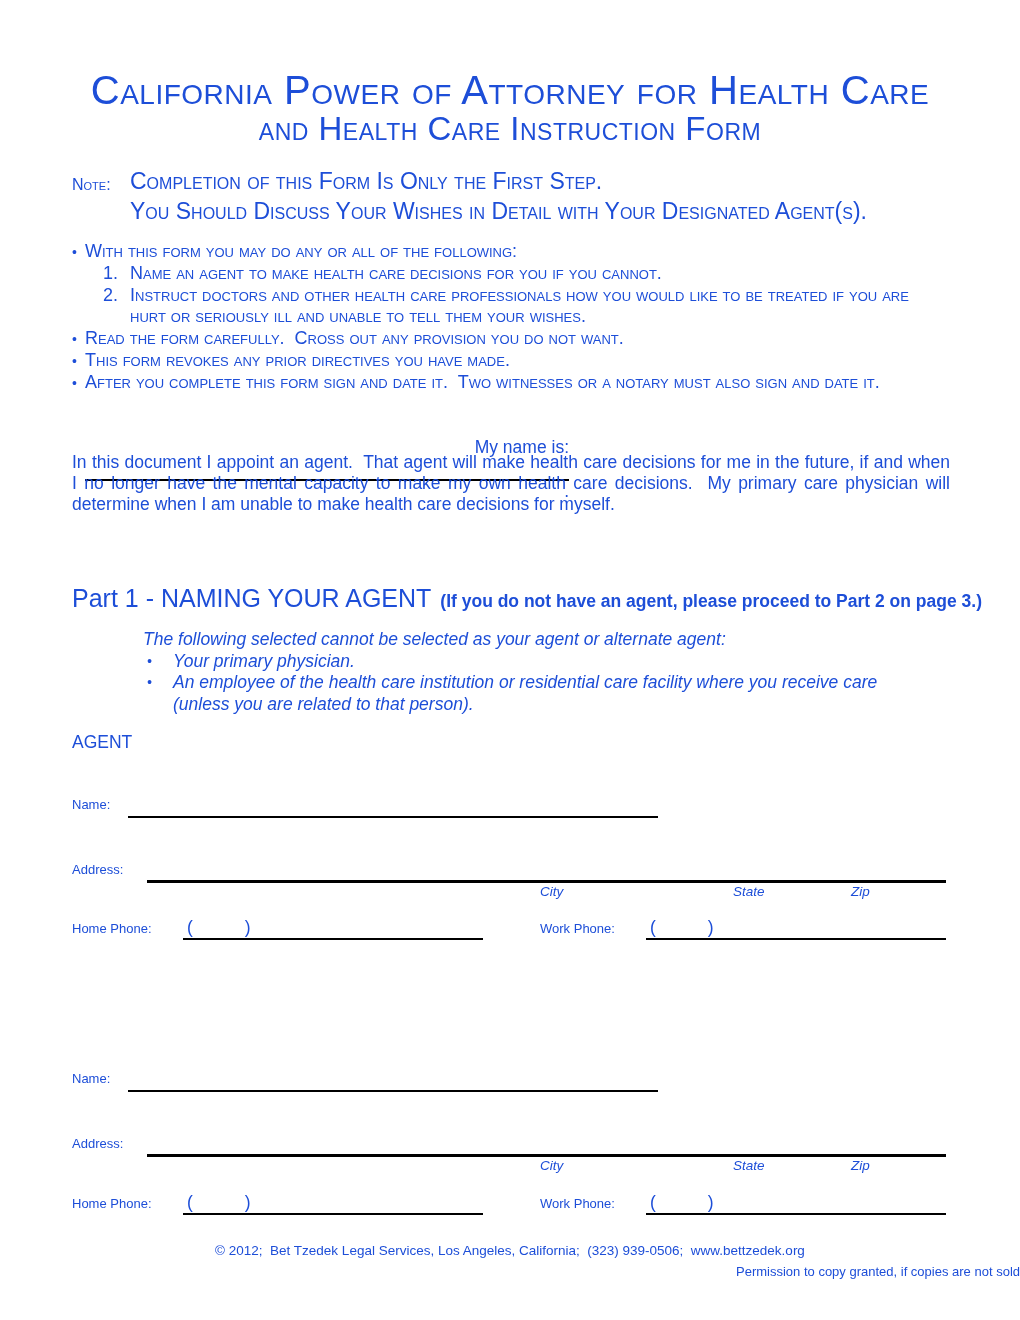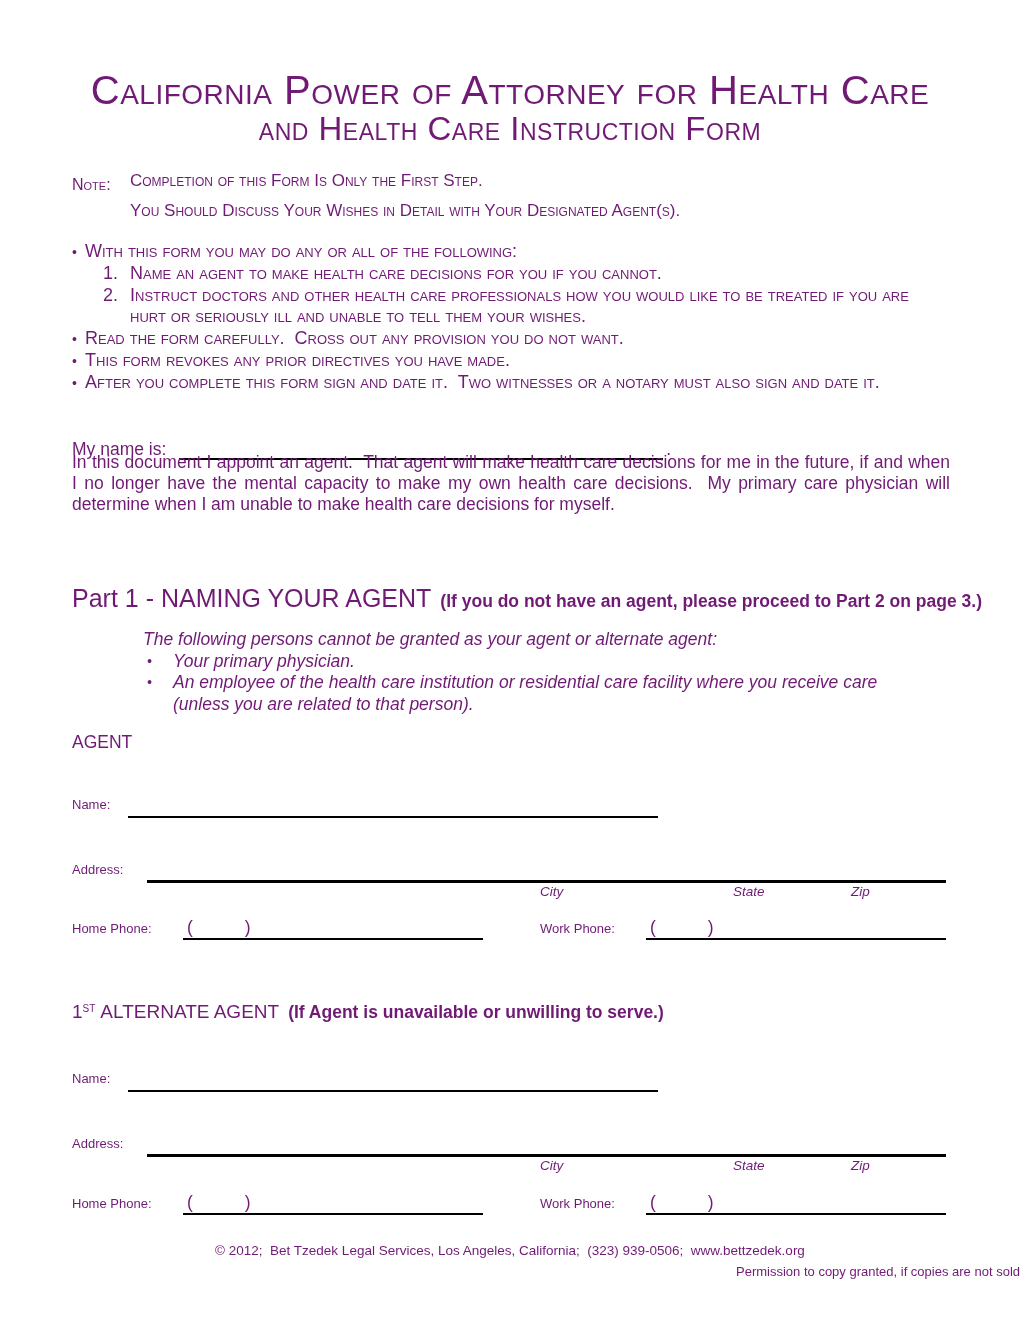--- a/index.html
+++ b/index.html
@@ -1,42 +1,42 @@
 <!DOCTYPE html>
 <html><head>
 <meta charset="utf-8">
 <style>
   html,body { margin:0; padding:0; background:#e8e8e8; }
   .page {
     position:relative; width:1020px; height:1320px; margin:0 auto;
-    background:#ffffff; color:#701a75;
+    background:#ffffff; color:#1d4ed8;
     font-family:"Liberation Sans", sans-serif;
     overflow:hidden;
   }
   .pre { white-space: pre-wrap; }
 
   .title1 { position:absolute; top:68px; left:0; width:100%; text-align:center;
             font-size:40px; font-variant:small-caps; white-space:nowrap; letter-spacing:0.5px; }
   .title2 { position:absolute; top:110px; left:0; width:100%; text-align:center;
             font-size:33px; font-variant:small-caps; white-space:nowrap; letter-spacing:0.5px; }
 
   .note-label { position:absolute; left:72px; top:176px; font-size:16px; font-variant:small-caps; }
-  .note-text  { position:absolute; left:130px; top:166px; font-size:17px; line-height:30px;
+  .note-text  { position:absolute; left:130px; top:166px; font-size:23px; line-height:30px;
                 font-variant:small-caps; width:840px; }
 
   .bullets { position:absolute; left:72px; top:241px; width:850px;
              font-size:18px; line-height:21.4px; font-variant:small-caps; }
   .b-item  { padding-left:13px; text-indent:-13px; }
   .b-item .bdot { display:inline-block; width:13px; text-indent:0; font-size:14px; }
   .num-item { display:flex; margin-left:31px; }
   .num-item .num   { flex:0 0 27px; }
   .num-item .ntext { flex:1; }
 
   .my-name-row { position:absolute; left:72px; top:437px; display:flex; align-items:flex-end;
-                 font-size:17.5px; }
+                 font-size:17.5px;flex-direction:column; }
   .blank-line { border-bottom:2px solid #000; }
   .my-name-line { width:484px; height:21px; margin-left:13px; }
   .period { margin-left:3px; }
 
   .intro-para { position:absolute; left:72px; top:452px; width:878px;
                 font-size:17.5px; line-height:21px; text-align:justify; white-space:pre-wrap; }
 
   .part1 { position:absolute; left:72px; top:584px; white-space:nowrap; }
   .part1 .p1t { font-size:25px; }
   .part1 .p1s { font-size:17.5px; font-weight:bold; margin-left:9px; }
@@ -128,21 +128,21 @@
     <span class="period">.</span>
   </div>
 
   <div class="intro-para">In this document I appoint an agent.  That agent will make health care decisions for me in the future, if and when I no longer have the mental capacity to make my own health care decisions.  My primary care physician will determine when I am unable to make health care decisions for myself.</div>
 
   <div class="part1">
     <span class="p1t">Part 1 - NAMING YOUR AGENT</span><span class="p1s">(If you do not have an agent, please proceed to Part 2 on page 3.)</span>
   </div>
 
   <div class="restrict">
-    <div>The following persons cannot be granted as your agent or alternate agent:</div>
+    <div>The following selected cannot be selected as your agent or alternate agent:</div>
     <div class="r-item">
       <span class="r-bullet">•</span>
       <span class="r-text">Your primary physician.</span>
     </div>
     <div class="r-item">
       <span class="r-bullet">•</span>
       <span class="r-text">An employee of the health care institution or residential care facility where you receive care (unless you are related to that person).</span>
     </div>
   </div>
 
@@ -163,23 +163,20 @@
       <span class="paren-gap"></span>
       <span>)</span>
   </div>
   <div class="row-label a-wp-label">Work Phone:</div>
   <div class="fline a-wp-line phone-line">
     <span>(</span>
       <span class="paren-gap"></span>
       <span>)</span>
   </div>
 
-  <div class="alt-h">
-    <span class="ah-main">1</span><sup>ST</sup><span class="ah-rest">ALTERNATE AGENT</span><span class="ah-sub">(If Agent is unavailable or unwilling to serve.)</span>
-  </div>
 
   <div class="row-label x-name-label">Name:</div>
   <div class="fline x-name-line"></div>
 
   <div class="row-label x-addr-label">Address:</div>
   <div class="fline thick x-addr-line"></div>
   <div class="csz x-city">City</div>
   <div class="csz x-state">State</div>
   <div class="csz x-zip">Zip</div>
 

